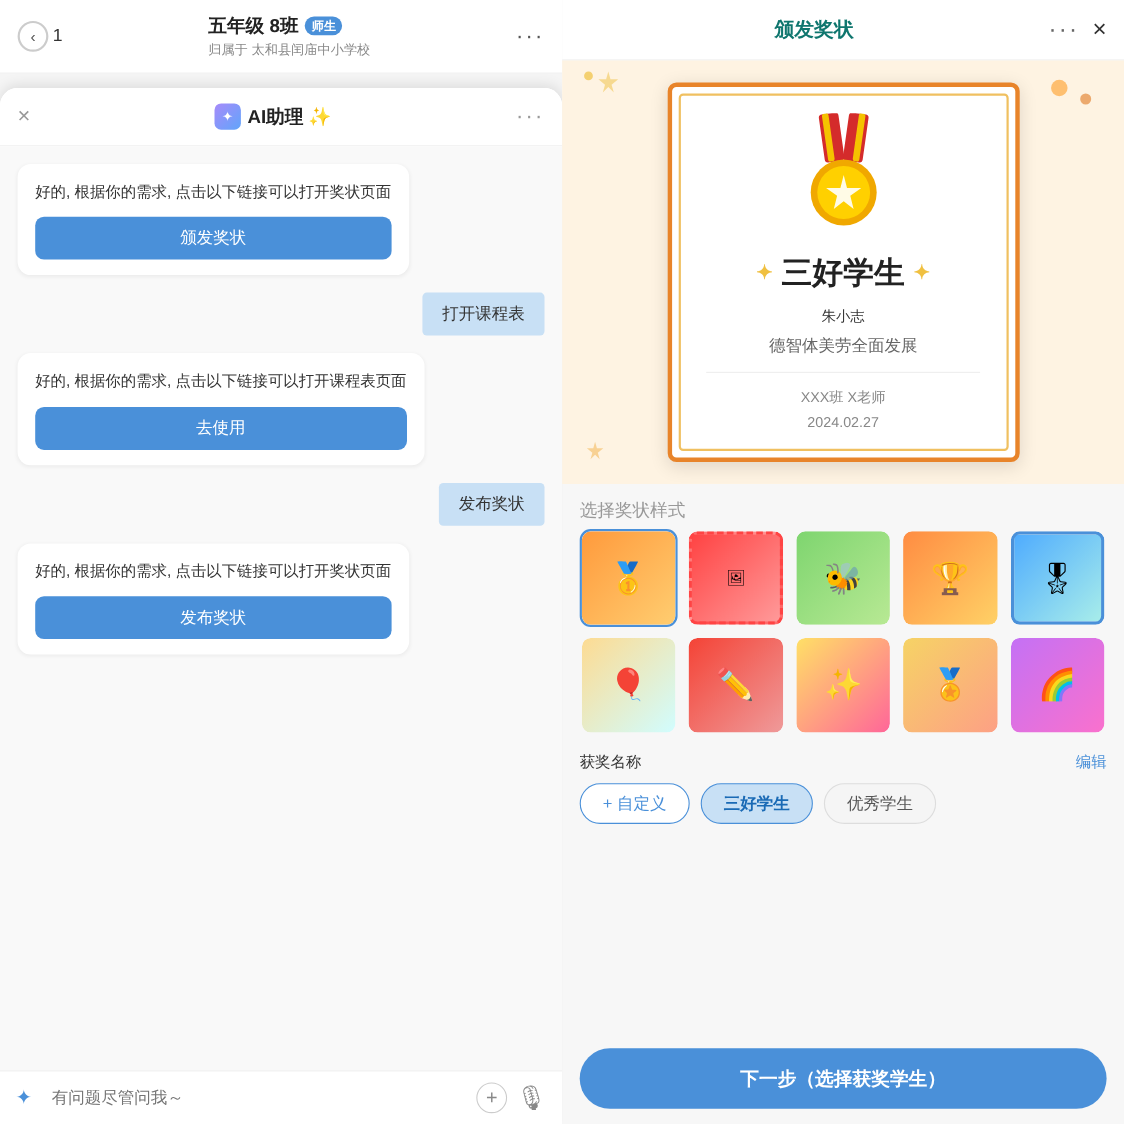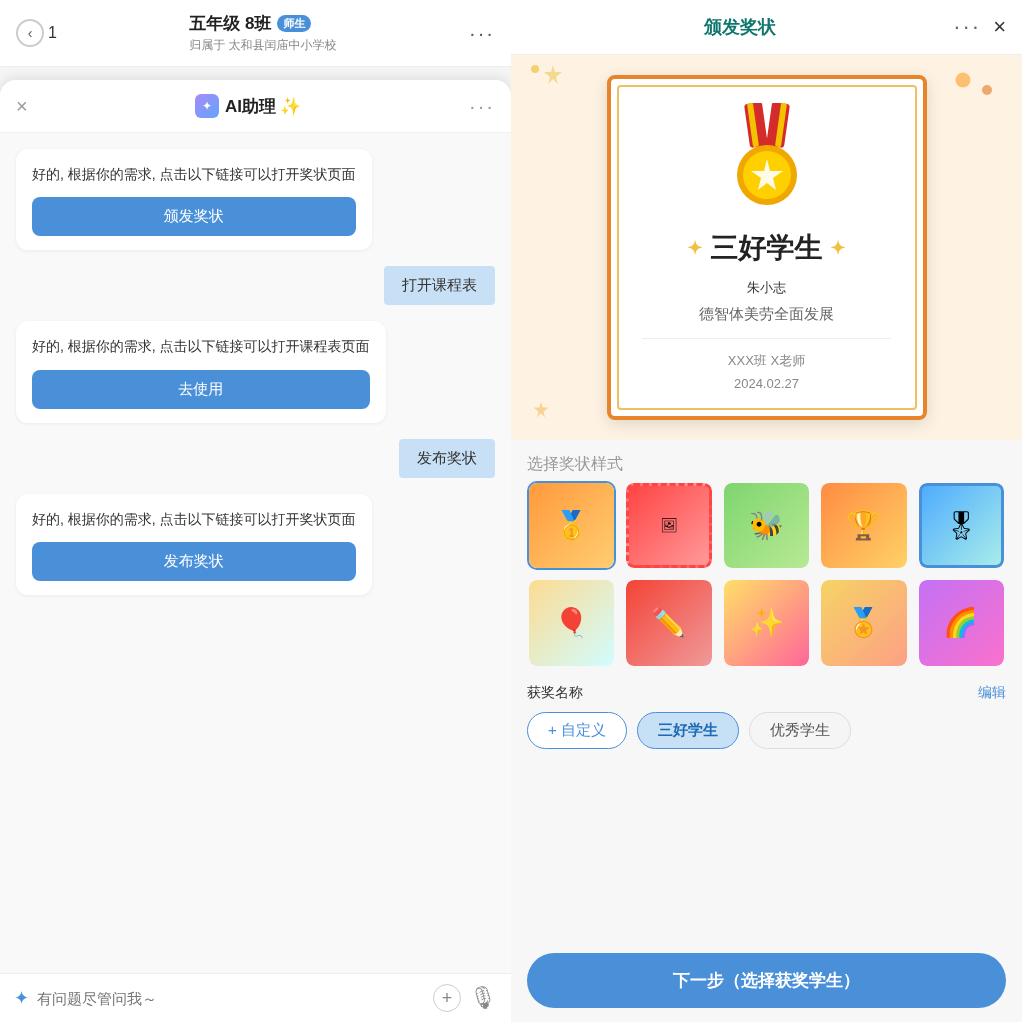--- a/index.html
+++ b/index.html
@@ -152,20 +152,21 @@
       background: #fff;
       border-top: 1px solid #eee;
       display: flex; align-items: center; gap: 8px;
     }
     .ai-input-magic { color: #4a90d9; font-size: 18px; }
     .ai-input-field {
       flex: 1;
       border: none; background: transparent;
       font-size: 15px; color: #999;
       outline: none;
+      margin-left: 10px;
     }
     .ai-input-plus {
       width: 28px; height: 28px;
       border: 1.5px solid #ccc; border-radius: 50%;
       display: flex; align-items: center; justify-content: center;
       font-size: 18px; color: #888; cursor: pointer;
     }
     .ai-input-mic { font-size: 22px; color: #888; }
 
     

